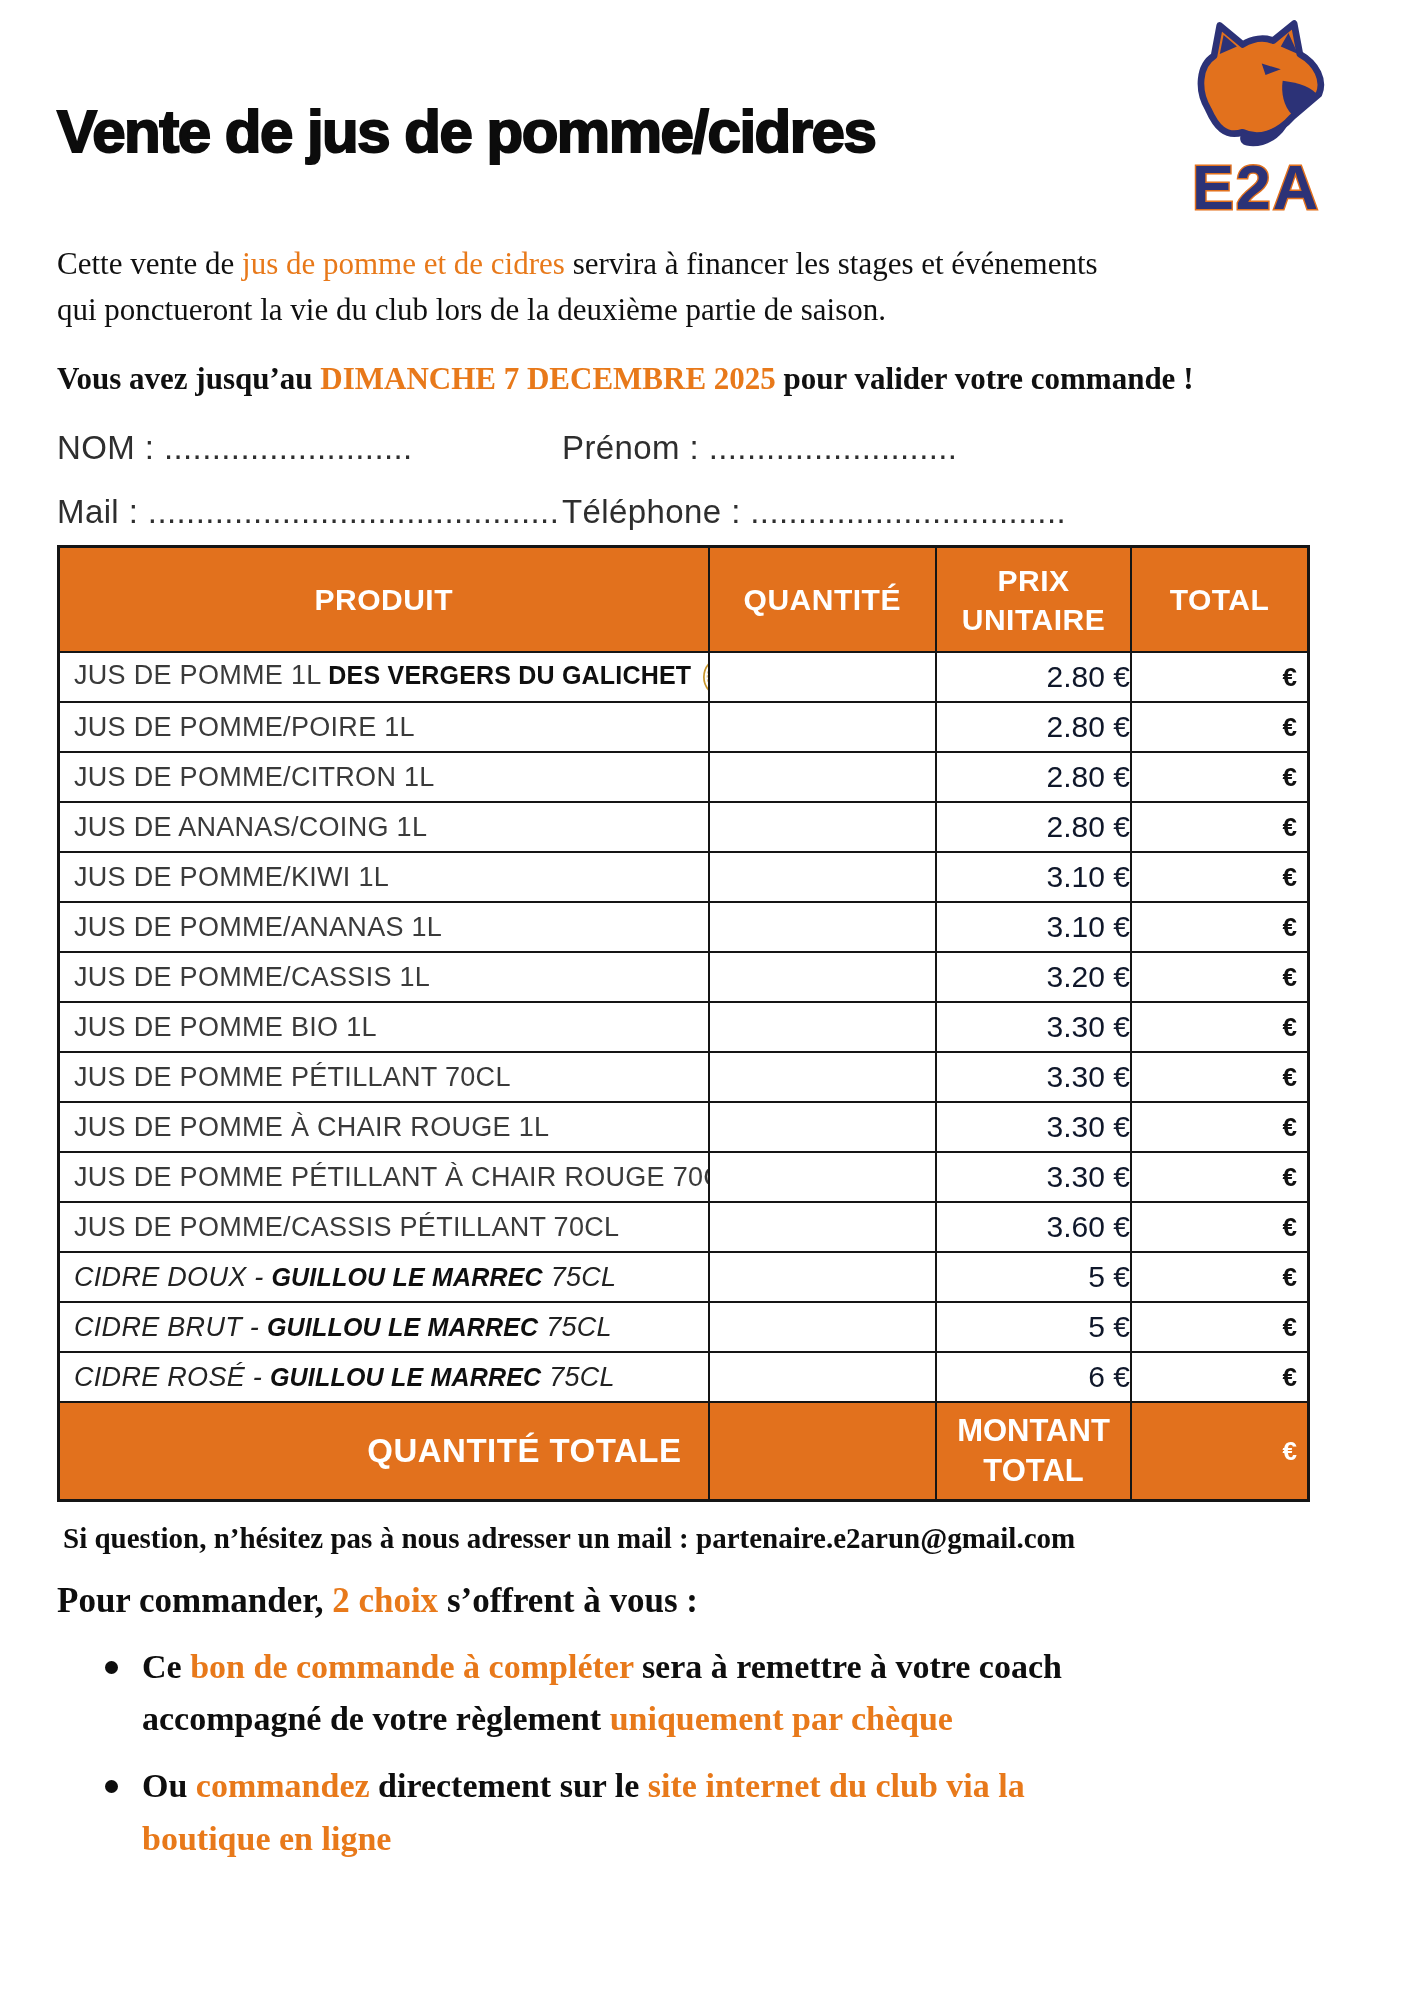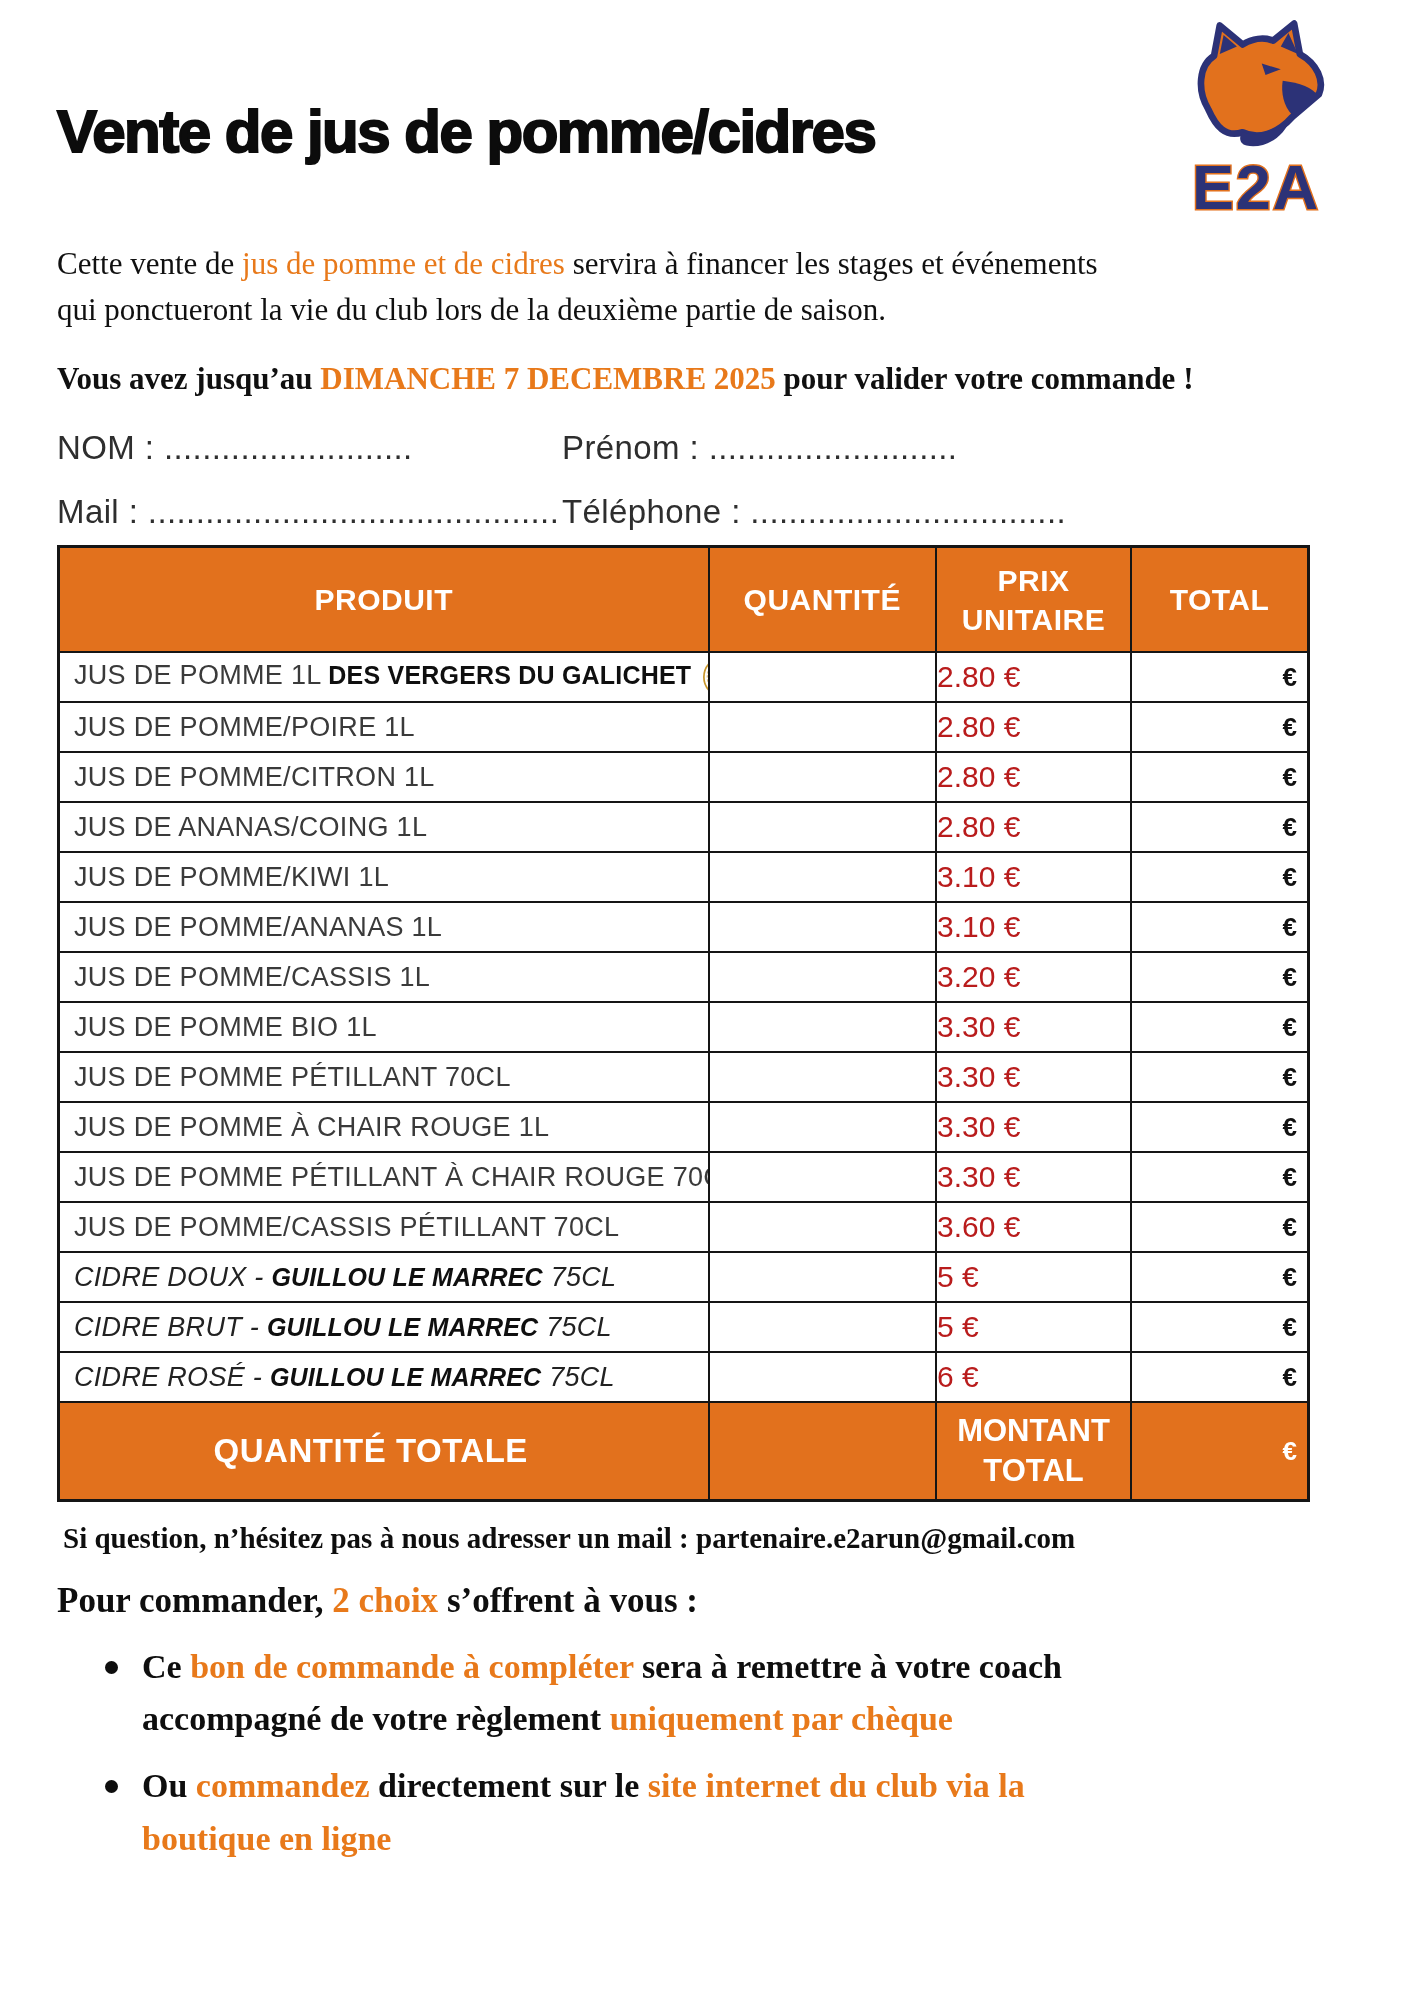--- a/index.html
+++ b/index.html
@@ -62,29 +62,29 @@
     height:106px;text-align:center;line-height:1.3;letter-spacing:0.5px;
     padding:0 20px;
   }
   tbody td{height:50px;}
   td.product{
     font-size:27px;color:#3a3a3a;padding-left:14px;letter-spacing:0.3px;
     white-space:nowrap;overflow:hidden;
   }
   td.product .pb{font-weight:bold;color:#0f0f0f;font-size:25px;letter-spacing:0.2px;}
   td.product.it{font-style:italic;color:#222;}
-  td.price{font-size:30px;color:#b91c1c;text-align:left;}
+  td.price{font-size:30px;color:#0f172a;text-align:right;}
   td.total{text-align:right;padding-right:10px;}
   td.total .euro{font-weight:bold;font-size:26px;color:#111;}
   .medal{display:inline-block;width:46px;height:46px;vertical-align:middle;margin-left:10px;}
   .medal svg{width:46px;height:46px;display:block;}
 
   tfoot td{background:var(--accent);height:98px;}
   tfoot td.f-label{
-    color:#fff;font-weight:bold;font-size:33px;text-align:center;
+    color:#fff;font-weight:bold;font-size:33px;text-align:right;
     padding-right:26px;letter-spacing:0.5px;
   }
   tfoot td.f-amount{
     color:#fff;font-weight:bold;font-size:31px;text-align:center;line-height:1.3;
     padding:1px 14px;
   }
   tfoot td.f-euro{color:#fff;font-weight:bold;font-size:26px;text-align:right;padding-right:10px;}
 
   
   .contact-line{

